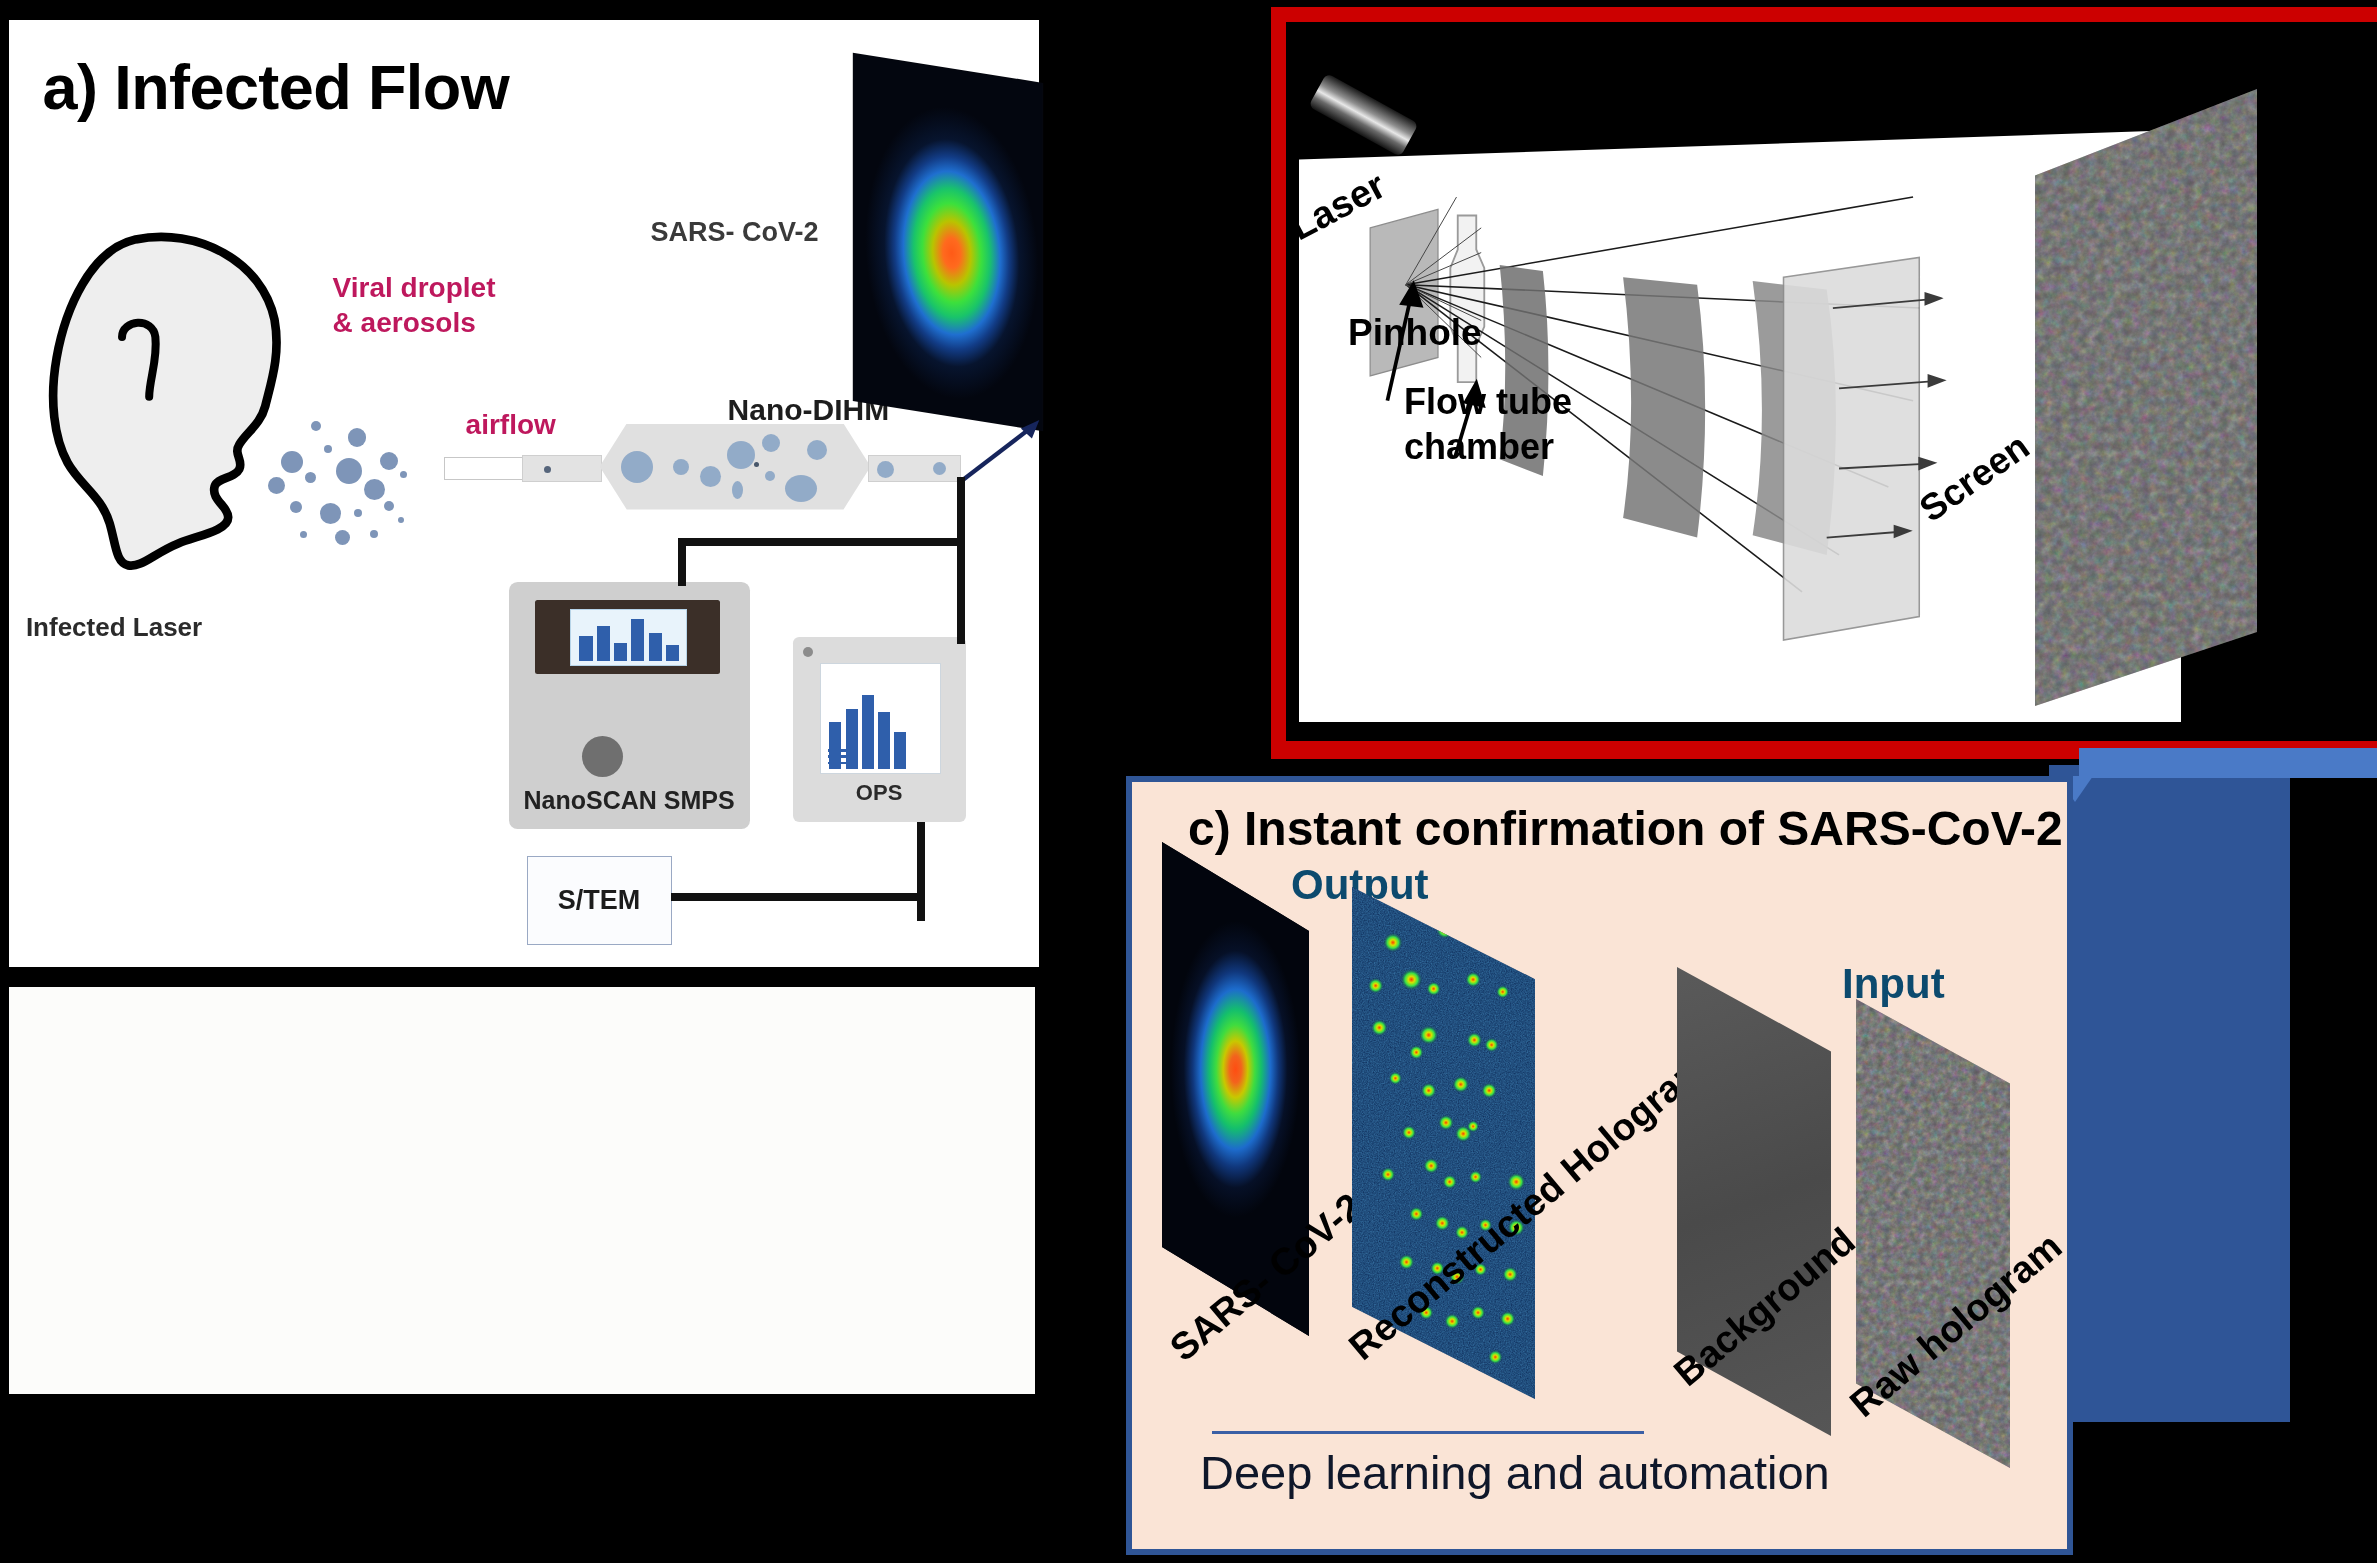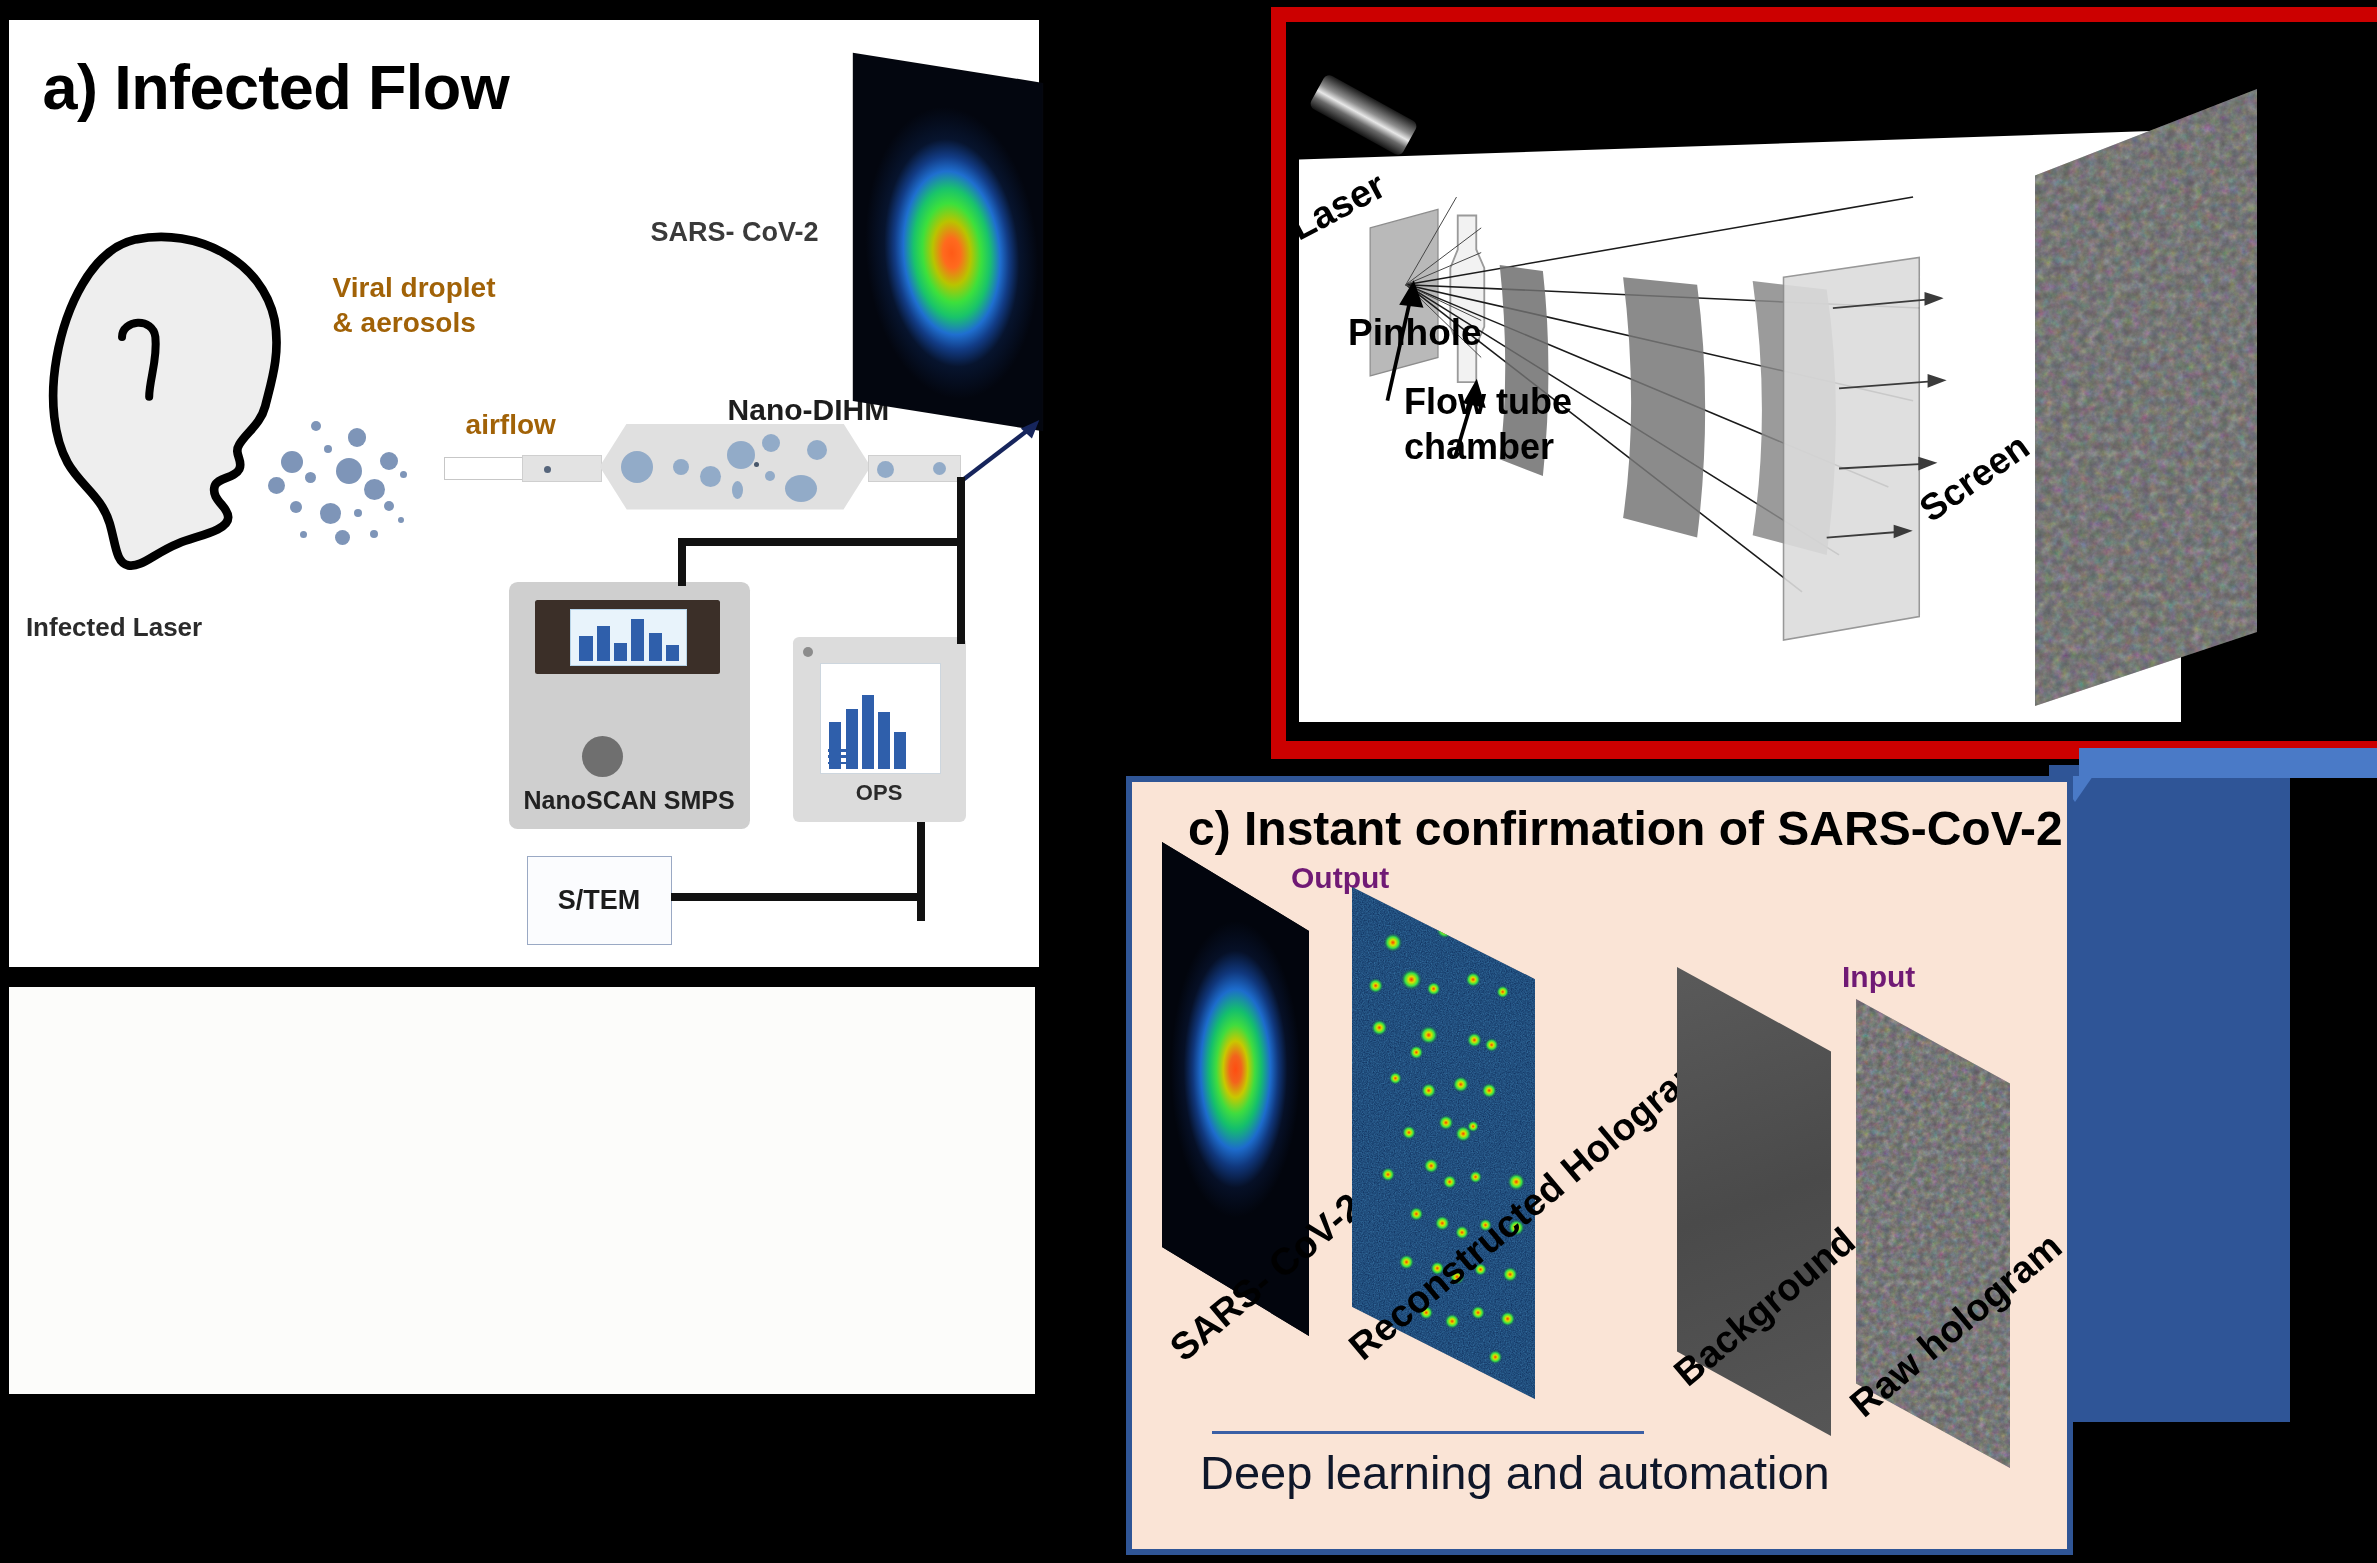--- a/index.html
+++ b/index.html
@@ -51,21 +51,21 @@
   #head-wrap { position:absolute; left:34px; top:207px; width:284px; height:352px; }
   #head-label {
     position: absolute; left: 17.3px; top: 592px;
     font-size: 26px; font-weight: bold; color: #2b2b2b;
     font-family: "Liberation Sans", sans-serif; white-space:nowrap;
   }
   .a-text {
     position: absolute;
     font-family: "Liberation Sans", sans-serif;
     font-weight: bold;
-    color: #a16207;
+    color: #be185d;
     white-space: nowrap;
   }
   #viral-droplet { left: 324px; top: 250px; font-size: 28px; line-height: 1.25; }
   #airflow-lbl { left: 457px; top: 389px; font-size: 28px; }
   #nanodihm-lbl { left: 719px; top: 373px; font-size: 30px; color:#1d1d1d;}
   #sars-lbl-a { left: 642px; top: 197px; font-size: 27px; color:#3a3a3a;}
 
   
   #droplets { position:absolute; left: 259px; top: 395px; width: 160px; height: 142px; }
   .dot { position:absolute; border-radius:50%; background:#7e95b8; }
@@ -203,21 +203,21 @@
     border-left: 18.5px solid transparent;
     border-right: 18.5px solid transparent;
     border-top: 26px solid #4a7ac7;
   }
   .c-title {
     position:absolute; left: 56px; top: 18.5px;
     font-size: 48px; font-weight:bold; color:#000;
     font-family:"Liberation Sans", sans-serif; white-space:nowrap;
   }
   .c-sub {
-    position:absolute; font-size: 30px; font-weight:bold; color:#701a75;
+    position:absolute; font-size: 42px; font-weight:bold; color:#0c4a6e;
     font-family:"Liberation Sans", sans-serif; white-space:nowrap;
   }
   #c-output { left: 159px; top: 79px; }
   #c-input { left: 710px; top: 178px; }
 
   .c-slide {
     position:absolute; width: 147px; height: 469px;
   }
   .c-cap {
     position:absolute; font-size: 38px; font-weight:bold; color:#000;

